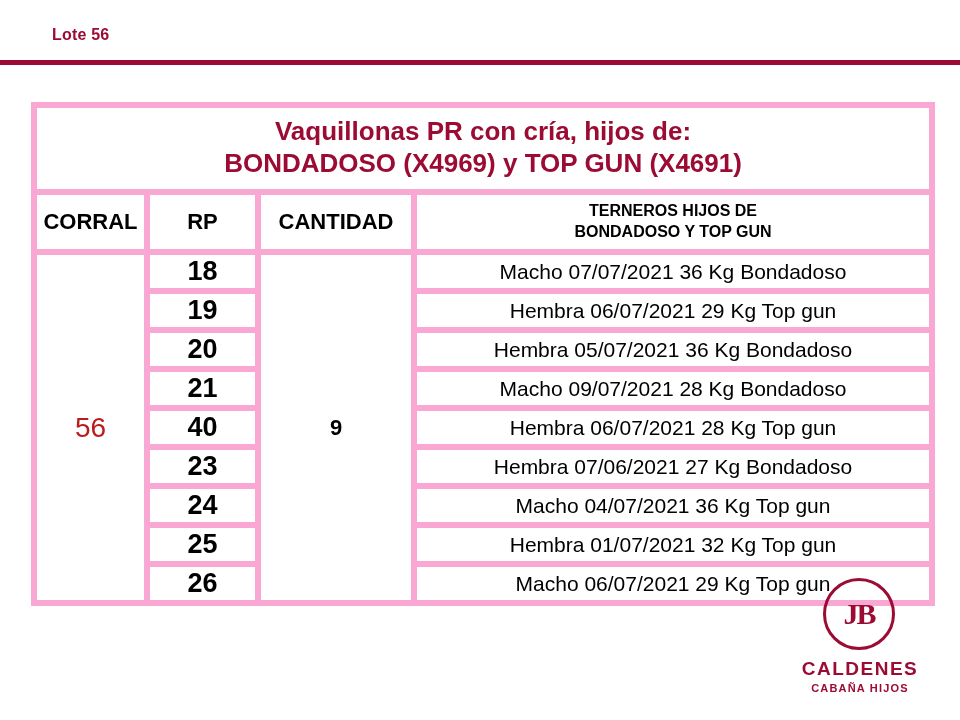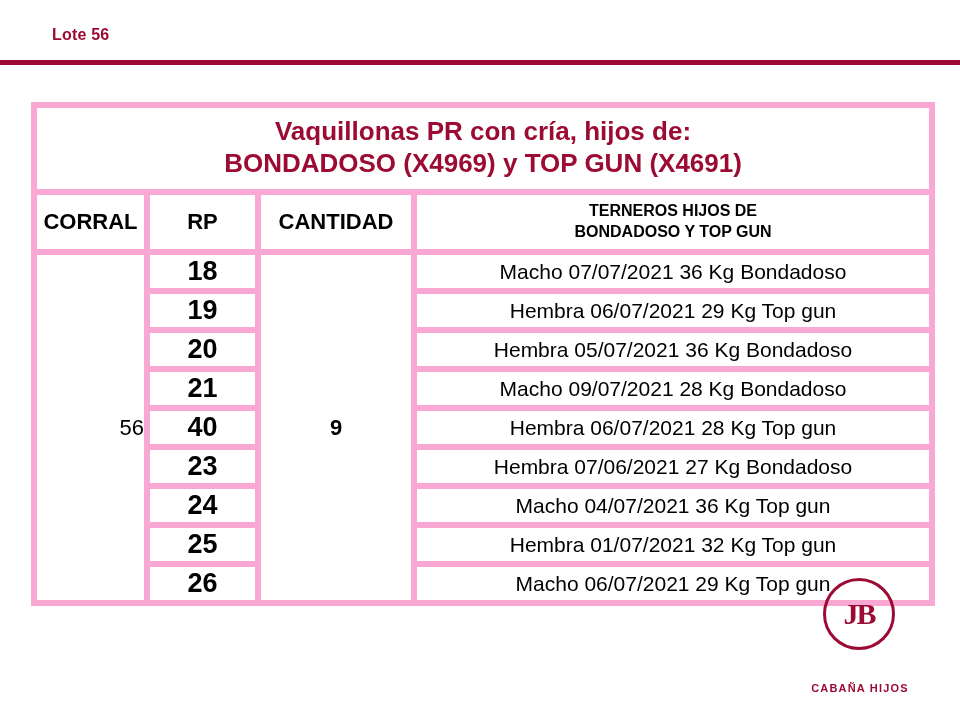--- a/index.html
+++ b/index.html
@@ -74,23 +74,23 @@
     color: #000;
     padding: 6px 2px !important;
     line-height: 1.3;
   }
   .hdr-cell.two-line {
     font-size: 16px;
   }
   .hdr-line { display: block; }
 
   .corral-cell {
-    text-align: right;
-    font-size: 22px;
-    color: #000000;
+    text-align: center;
+    font-size: 28px;
+    color: #b91c1c;
   }
   .cantidad-cell {
     text-align: center;
     font-size: 22px;
     font-weight: bold;
     color: #000;
   }
   .rp-cell {
     text-align: center;
     font-size: 27px;
@@ -234,14 +234,15 @@
         <td class="rp-cell">26</td>
         <td class="ternero-cell">Macho 06/07/2021 29 Kg Top gun</td>
       </tr>
     </tbody>
   </table>
 </div>
 
 <div class="logo">
   <div class="logo-circle"></div>
   <div class="logo-mono">JB</div>
+  <div class="logo-name">CALDENES</div>
   <div class="logo-sub">CABAÑA HIJOS</div>
 </div>
 
 </body></html>

